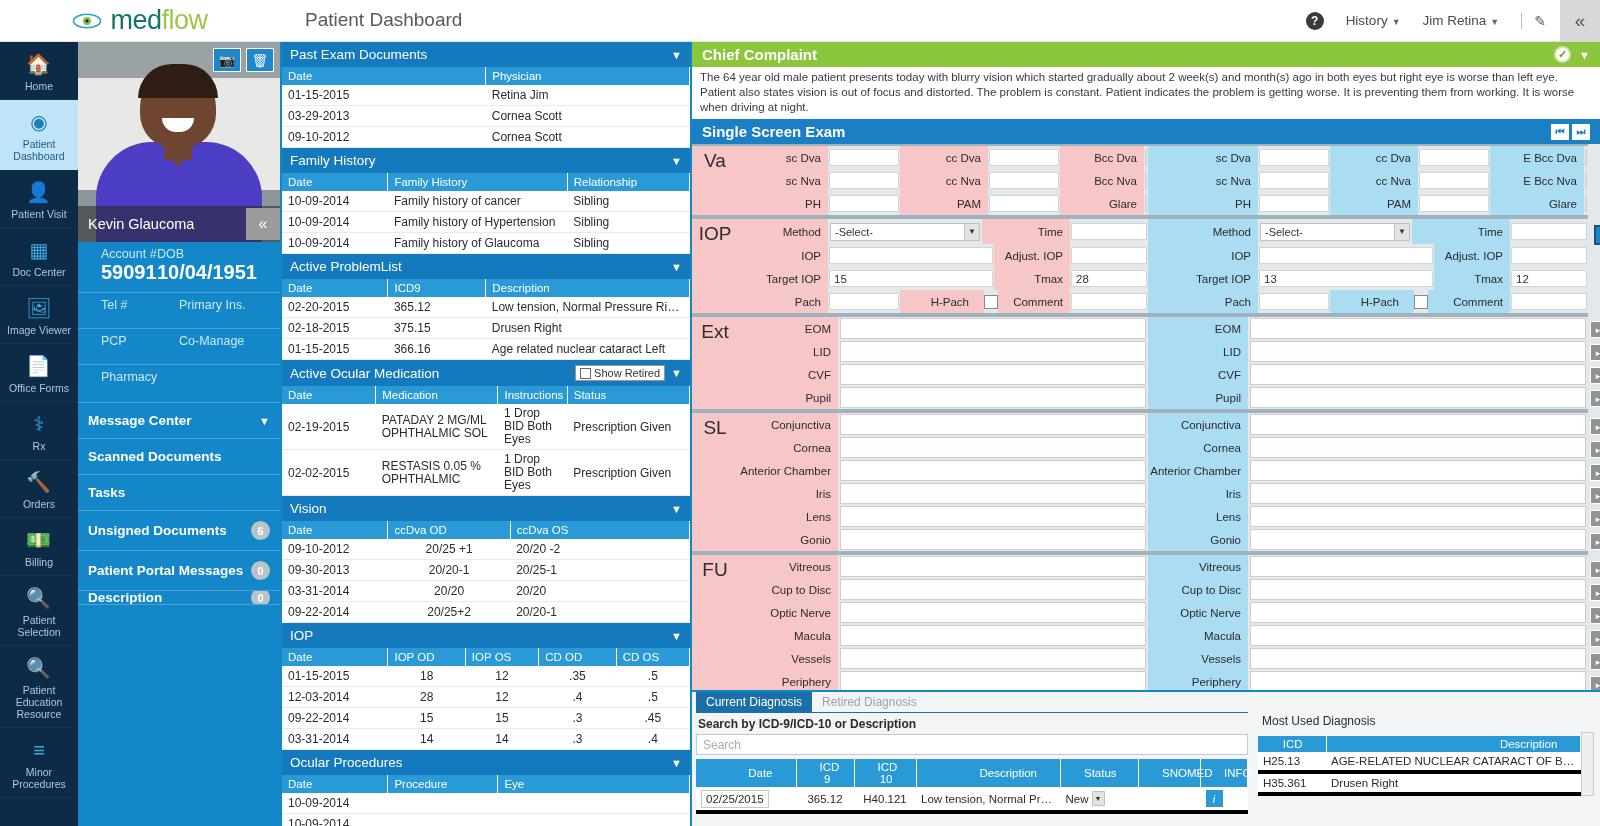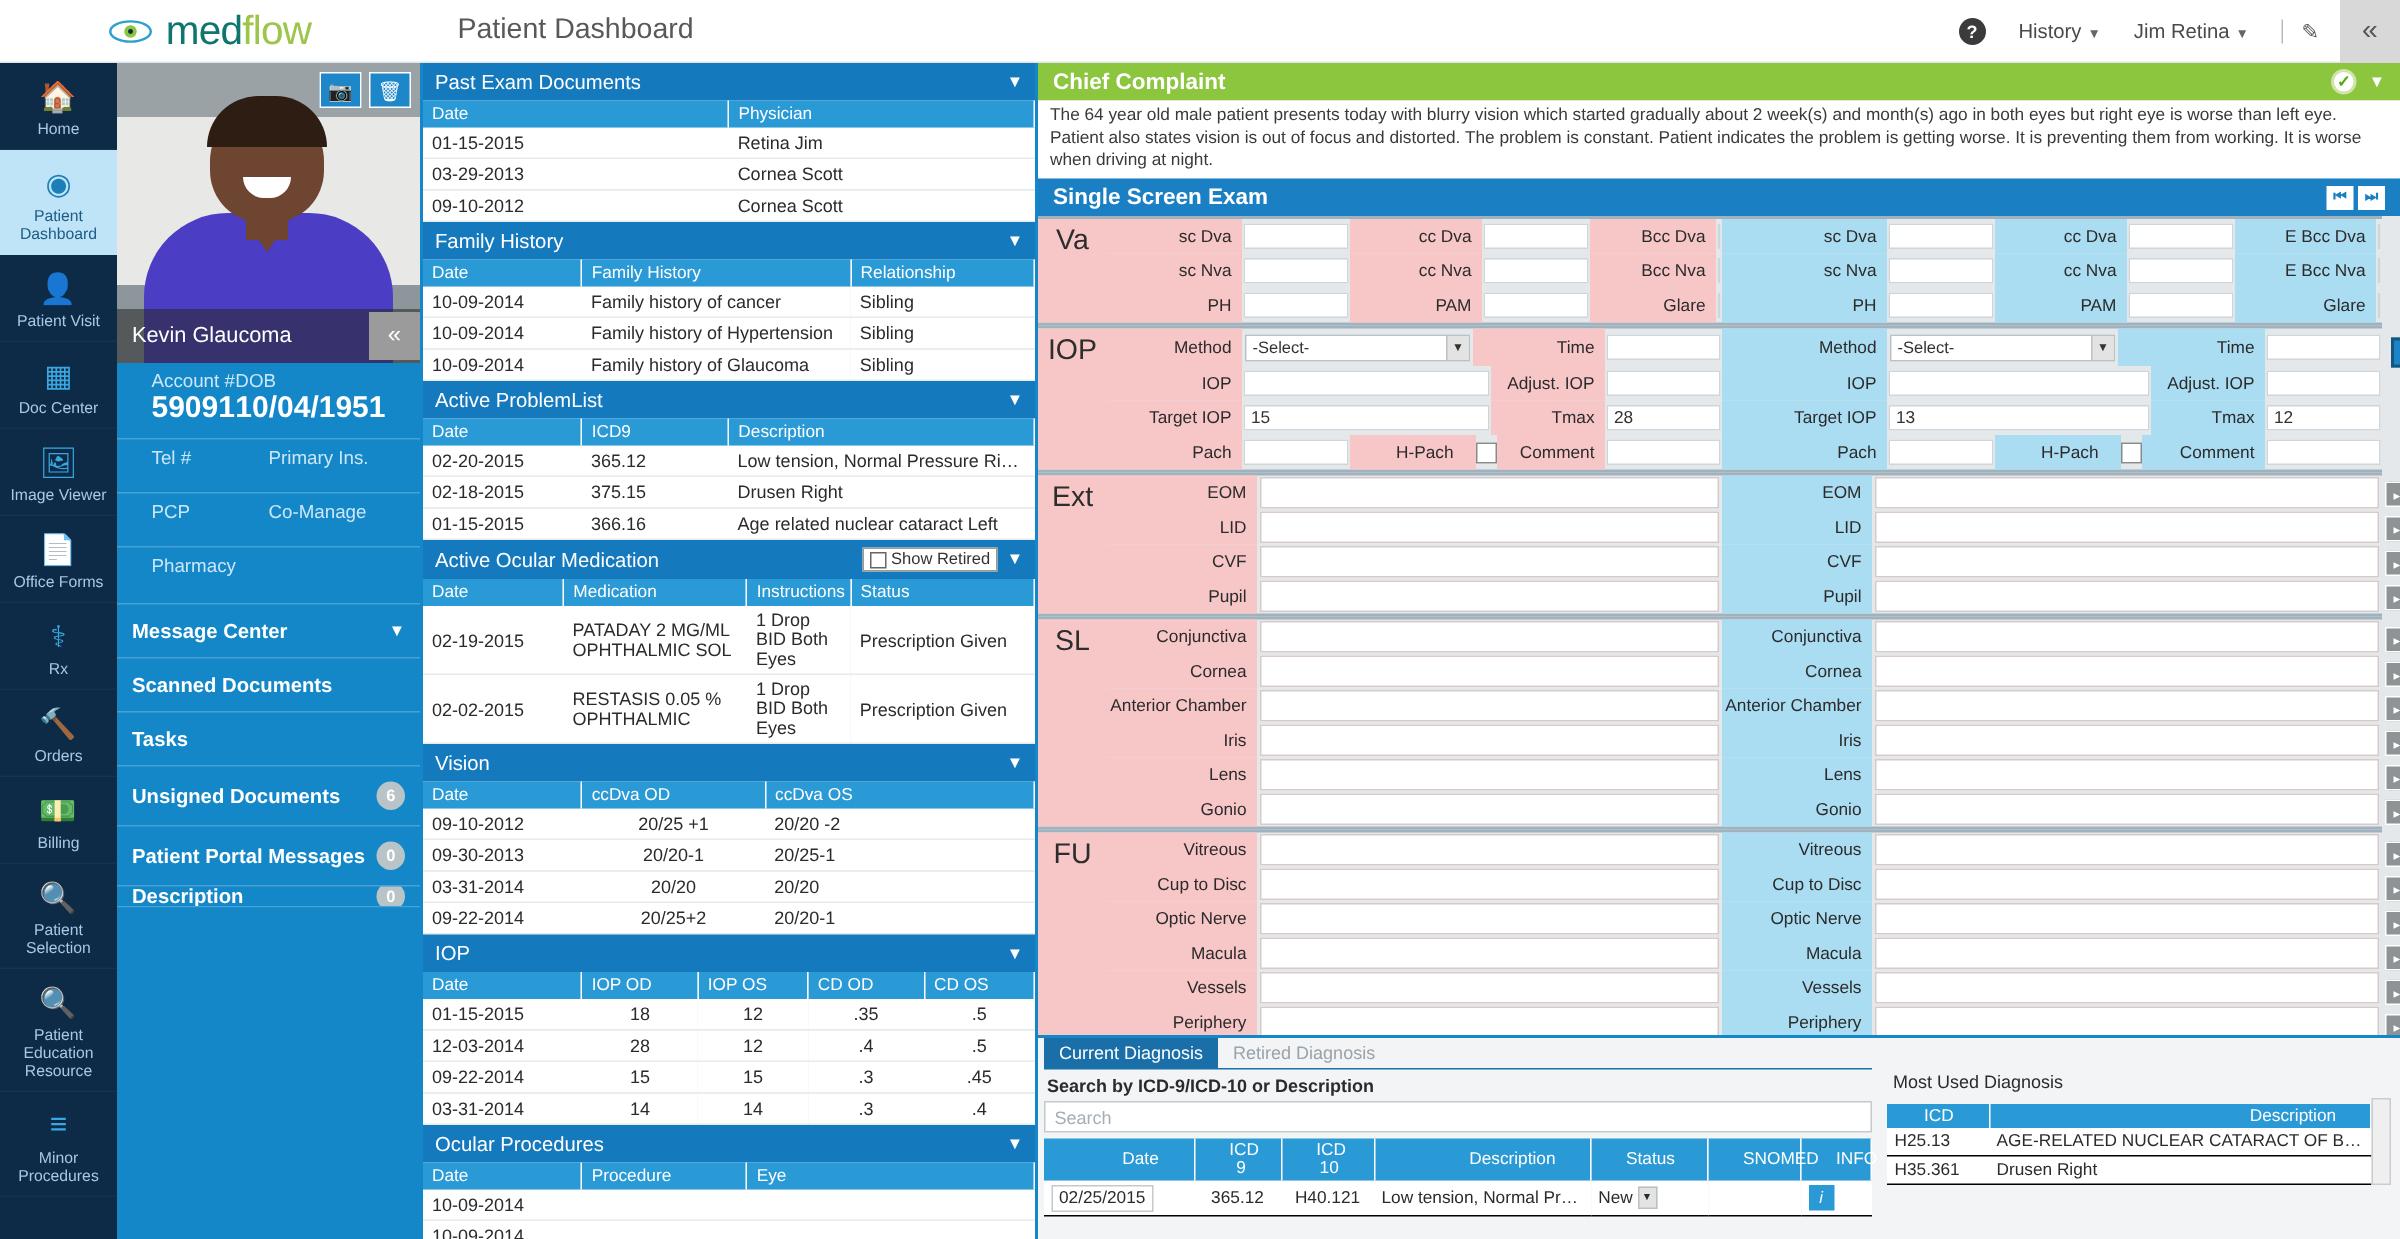--- a/index.html
+++ b/index.html
@@ -161,21 +161,21 @@
   .dxtab.inactive { color:#9aa3a8; }
   .dxsearch-lbl { font-size:12px; color:#2b2b2b; padding:4px 2px 3px; font-weight:bold;}
   .dxsearch { background:#fff;border:1px solid #c3cace;height:21px;font-size:12px;
      color:#a6aeb3; display:flex; align-items:center; padding-left:6px; }
   .dxright { width:348px; flex:0 0 348px; padding:0 6px; }
   .mud-lbl { font-size:12px; color:#2b2b2b; padding:22px 0 4px 4px; }
   table.dxgrid { width:100%; border-collapse:collapse; table-layout:fixed; margin-top:4px;}
   table.dxgrid th { background:#2a9ad6;color:#fff;font-size:11.5px;text-align:right;
      padding:2px 23px;font-weight:normal;border-right:1px solid #fff; }
   table.dxgrid td { font-size:11.5px;padding:3px 5px;background:#fff;color:#2b2b2b;
-     border-bottom:1px solid #000000; white-space:nowrap;overflow:hidden;text-overflow:ellipsis;}
+     border-bottom:4px solid #000000; white-space:nowrap;overflow:hidden;text-overflow:ellipsis;}
   .dxdate-in { border:1px solid #c3cace; padding:2px 4px; background:#fff; font-size:11.5px;}
   .stat-sel { display:flex;align-items:center;gap:3px; }
   .stat-arw { width:13px;height:15px;background:#e3e3e3;border:1px solid #b9c2c7;
      display:flex;align-items:center;justify-content:center;font-size:7px;}
   .info-btn { width:17px;height:17px;background:#2a9ad6;color:#fff;font-size:11px;
      display:flex;align-items:center;justify-content:center;cursor:pointer;font-style:italic;}
   .mud-scroll { width:13px; background:#efefef; border:1px solid #ccc; }
 </style>
 </head>
 <body>

